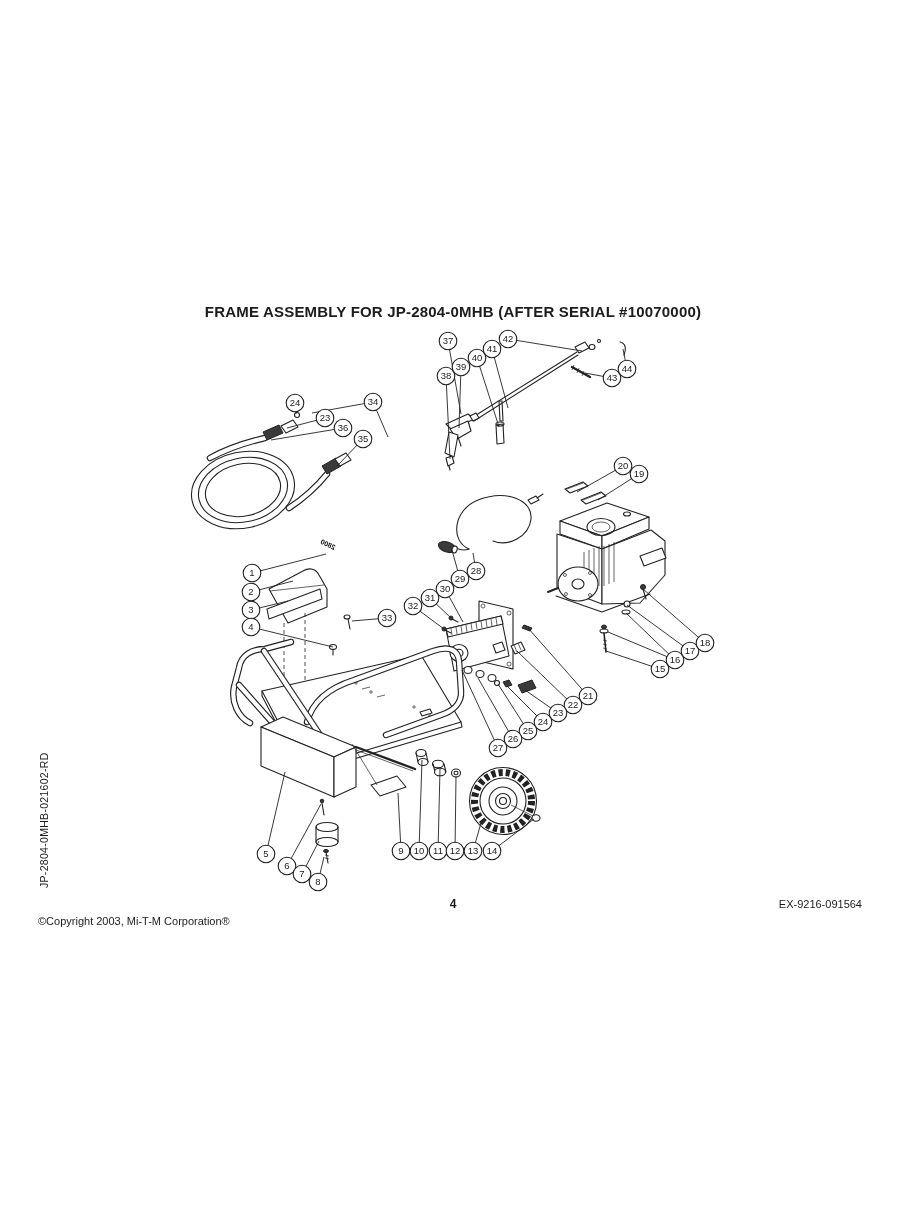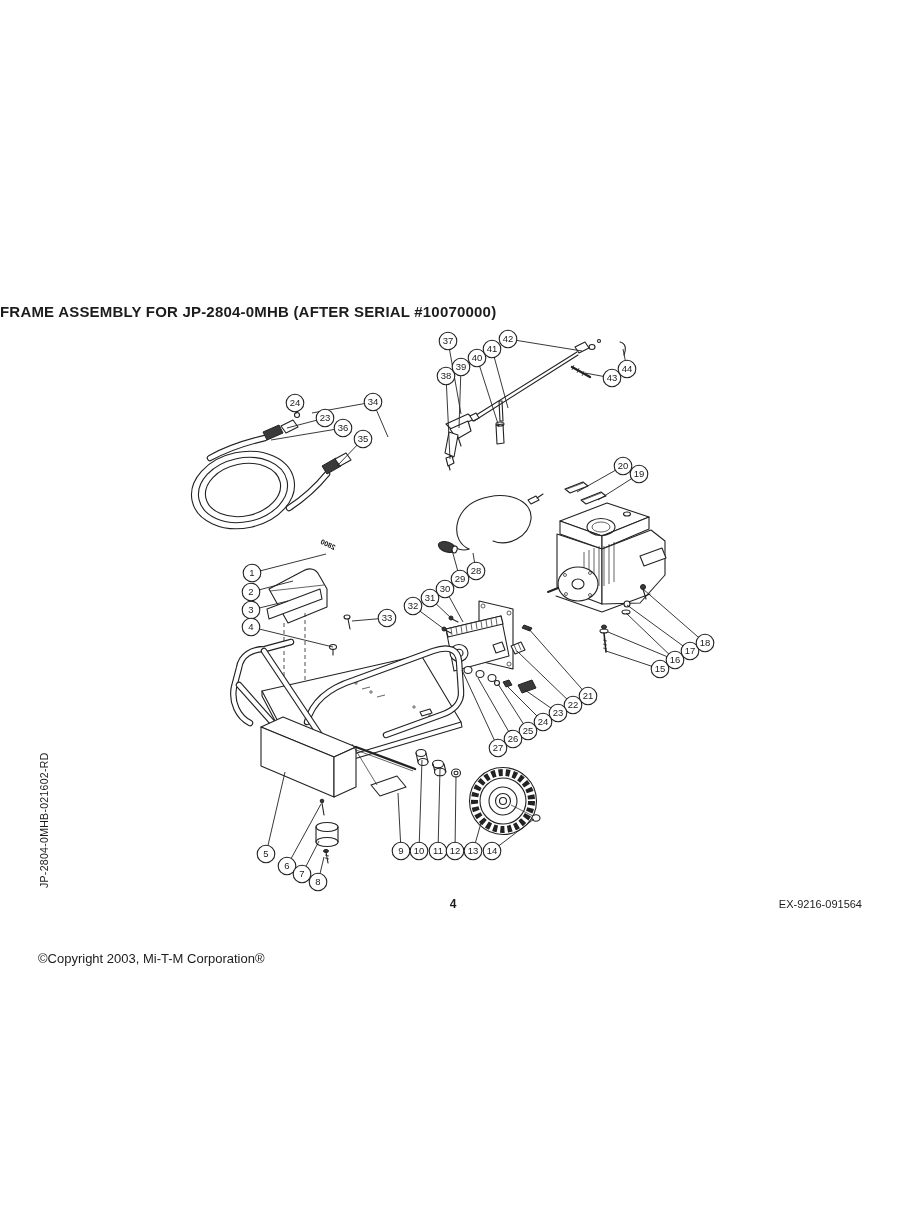--- a/index.html
+++ b/index.html
@@ -1,23 +1,23 @@
 <!DOCTYPE html>
 <html><head>
 <meta charset="utf-8">
 <style>
   html,body{margin:0;padding:0;background:#fff;}
   .page{position:relative;width:906px;height:1208px;background:#ffffff;overflow:hidden;
         font-family:"Liberation Sans",sans-serif;color:#1c1c1c;}
-  .title{position:absolute;top:303px;left:0;width:100%;
+  .title{position:absolute;top:303px;left:0;width:100%;text-align:center;
          font-size:15px;font-weight:bold;letter-spacing:.2px;}
   .side-label{position:absolute;left:38px;top:752px;height:136px;
               writing-mode:vertical-rl;transform:rotate(180deg);
               font-size:10.5px;letter-spacing:.3px;white-space:nowrap;}
-  .footer-left{position:absolute;left:38px;top:951px;font-size:13px;text-align:right;}
+  .footer-left{position:absolute;left:38px;top:915px;font-size:11px;text-align:right;}
   .footer-page{position:absolute;left:0;top:897px;width:100%;text-align:center;
                font-size:12px;font-weight:bold;}
   .footer-right{position:absolute;right:44px;top:898px;font-size:11px;}
   svg{position:absolute;left:0;top:0;}
   .ln{stroke:#222;stroke-width:1.1;fill:none;stroke-linejoin:round;stroke-linecap:round;}
   .lnf{stroke:#222;stroke-width:1.1;fill:#fff;stroke-linejoin:round;}
   .dark{stroke:#222;stroke-width:1;fill:#3a3a3a;}
   .thin{stroke:#222;stroke-width:.7;fill:none;}
   .dash{stroke:#222;stroke-width:.8;fill:none;stroke-dasharray:4 3;}
   .tubeA{stroke:#222;stroke-width:6.5;fill:none;stroke-linecap:round;stroke-linejoin:round;}

